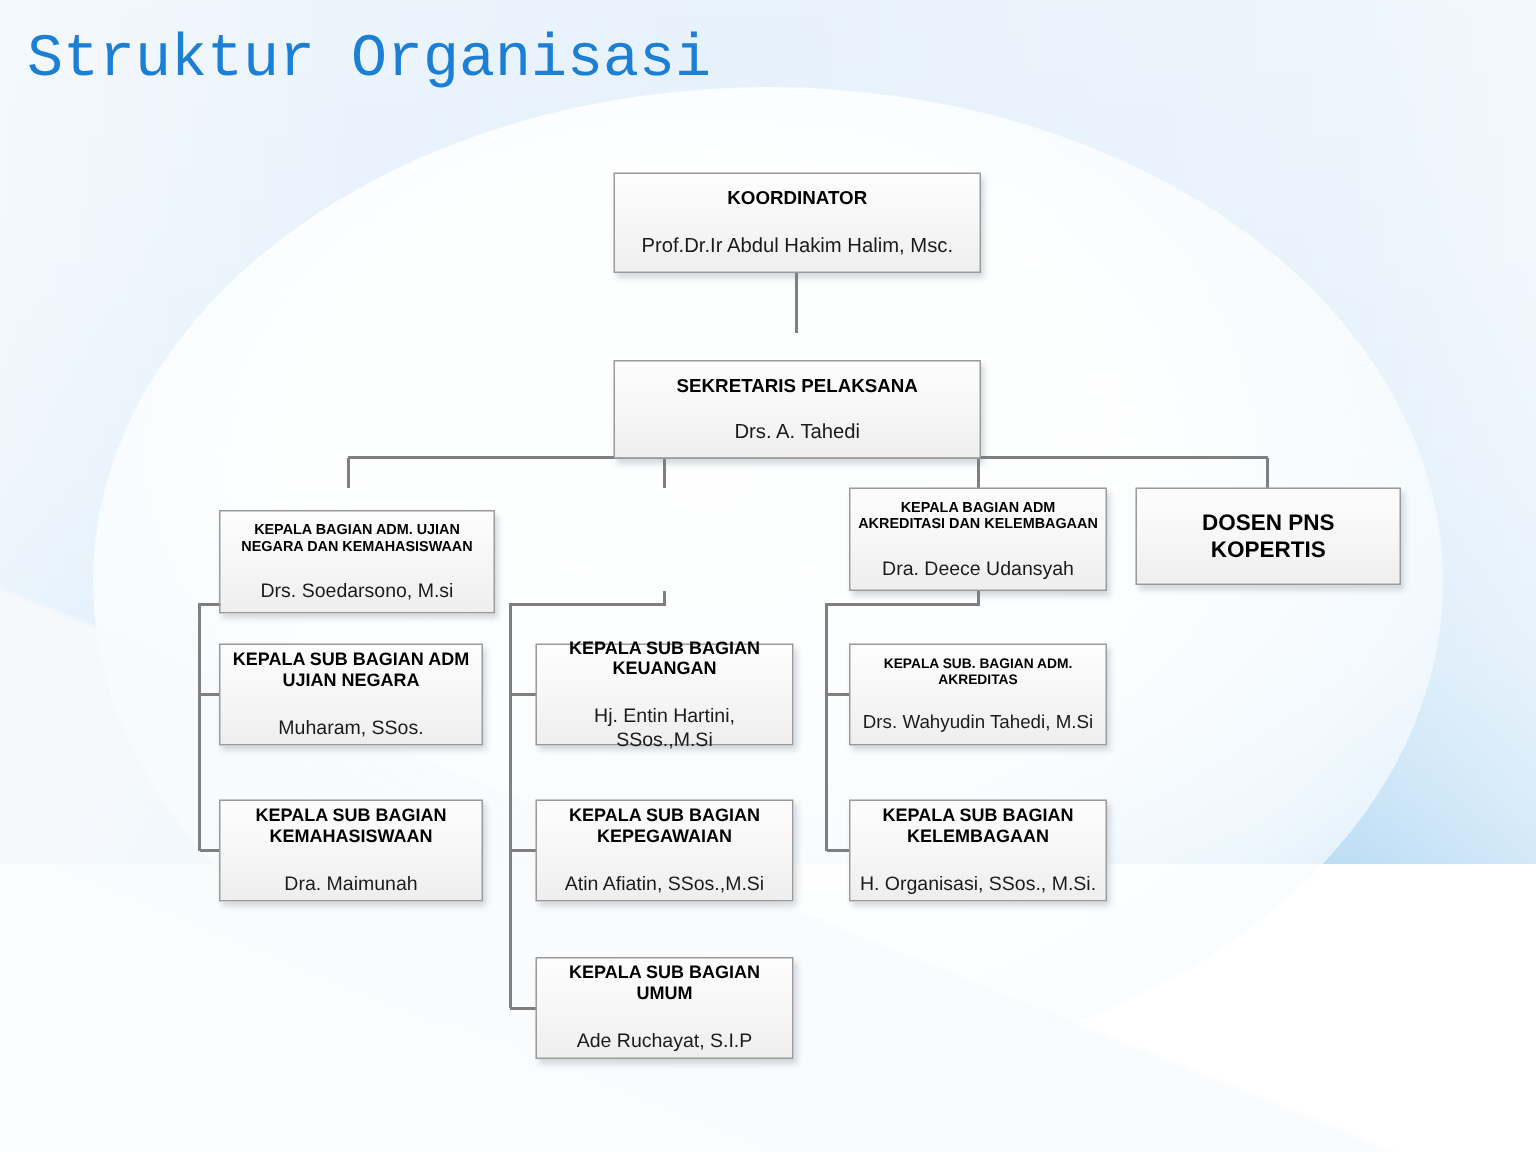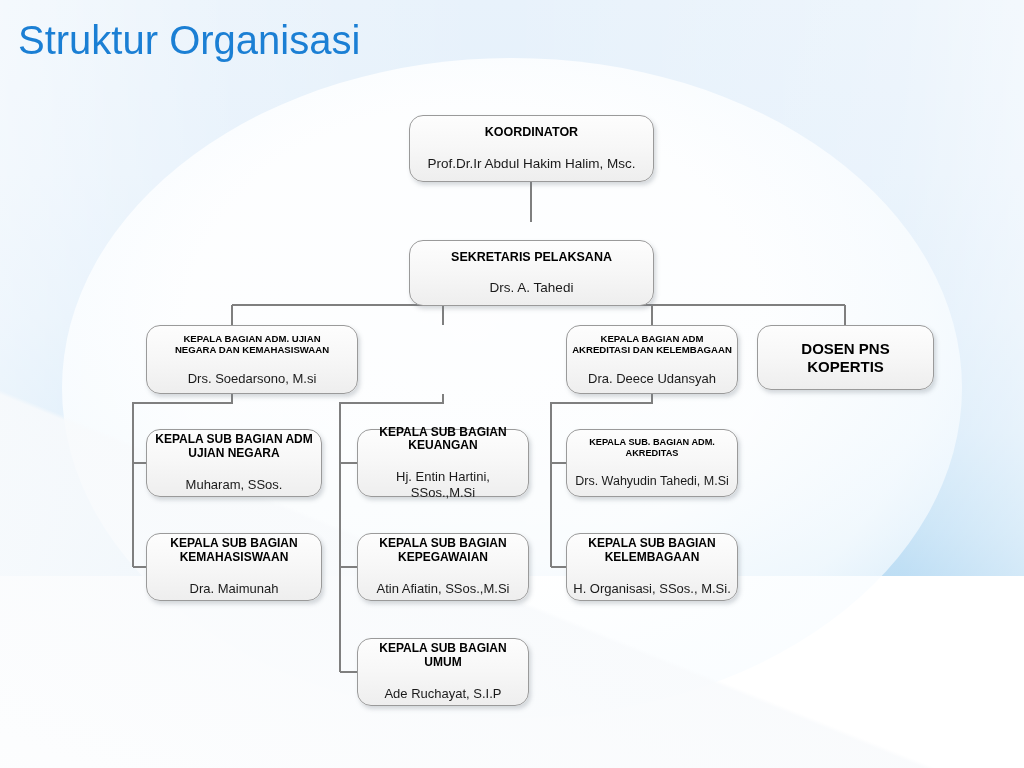--- a/index.html
+++ b/index.html
@@ -83,41 +83,42 @@
 
   
   .title {
     position: absolute;
     left: 18px; top: 18px;
     font-size: 40px;
     font-weight: 400;
     color: #1B7FD4;
     letter-spacing: 0px;
     white-space: nowrap;
+    font-family: Liberation Mono, monospace;
   }
 
   
   #chart {
     position: absolute;
     left: 0; top: 0;
     width: 1024px; height: 768px;
   }
   #connectors {
     position: absolute;
     left: 0; top: 0;
     width: 1024px; height: 768px;
   }
 
   
   .node {
     position: absolute;
     box-sizing: border-box;
     background: linear-gradient(to bottom, #fdfdfd 0%, #f7f7f7 48%, #eeeeee 100%);
     border: 1px solid #9a9a9a;
-    border-radius: 14px;
+    border-radius: 0;
     box-shadow: 2px 3px 4px rgba(120,130,140,0.30);
     display: flex;
     flex-direction: column;
     align-items: center;
     justify-content: center;
     text-align: center;
     color: #111111;
     padding: 2px 5px;
   }
   .node .ttl {
@@ -192,21 +193,21 @@
     <div class="node sz-lg" style="left:409px; top:115px; width:245px; height:67px;">
       <div class="ttl">KOORDINATOR</div>
       <div class="nm">Prof.Dr.Ir Abdul Hakim Halim, Msc.</div>
     </div>
 
     <div class="node sz-lg" style="left:409px; top:240px; width:245px; height:66px;">
       <div class="ttl">SEKRETARIS PELAKSANA</div>
       <div class="nm">Drs. A. Tahedi</div>
     </div>
 
-    <div class="node sz-sm" style="left:146px; top:325px; width:212px; height:69px;">
+    <div class="node sz-sm" style="left:146px; top:340px; width:184px; height:69px;">
       <div class="ttl">KEPALA BAGIAN ADM. UJIAN</div>
       <div class="ttl">NEGARA DAN KEMAHASISWAAN</div>
       <div class="nm">Drs. Soedarsono, M.si</div>
     </div>
 
 
     <div class="node sz-xl" style="left:757px; top:325px; width:177px; height:65px;">
       <div class="ttl">DOSEN PNS KOPERTIS</div>
     </div>
 

